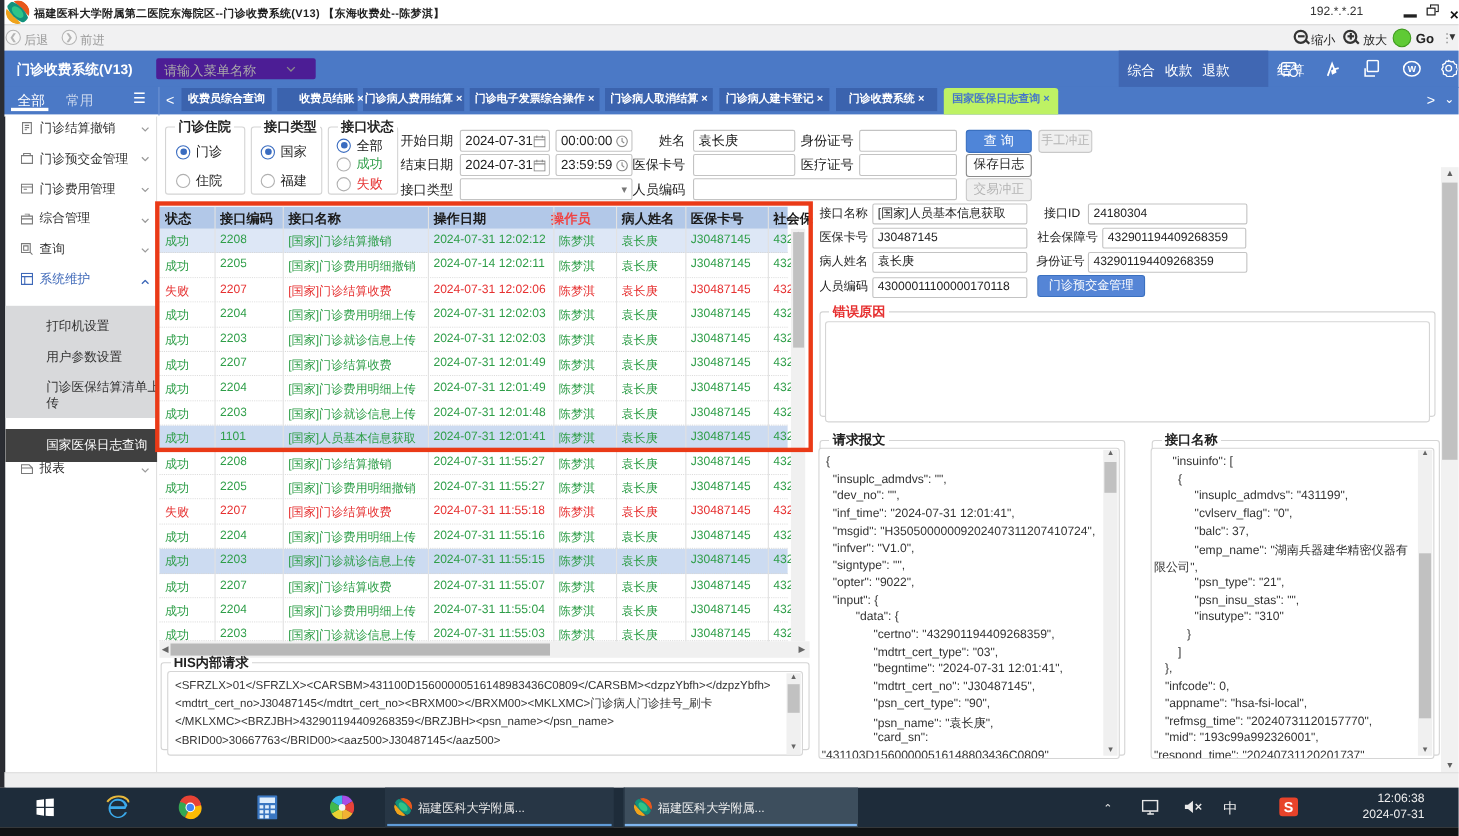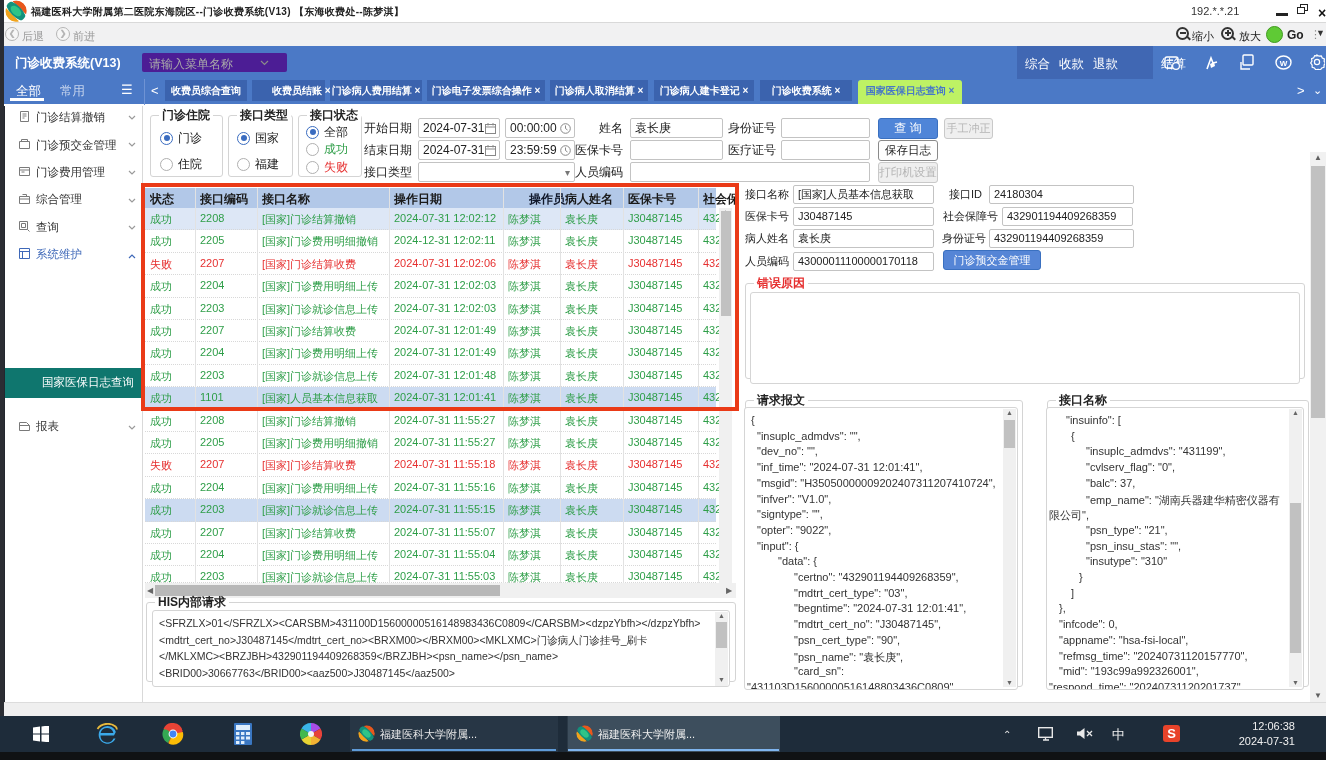--- a/index.html
+++ b/index.html
@@ -144,21 +144,26 @@
 <svg class="abs" style="left:123px;top:119px" width="8" height="5" viewBox="0 0 8 5">
       <path d="M1 1 L4 4 L7 1" fill="none" stroke="#9a9a9a" stroke-width="1.2"></path>
     </svg>
 <svg class="abs" style="left:14px;top:142px" width="11" height="11" viewBox="-0.5 -0.5 11 11">
       <path d="M0 0h10v10H0zM0 3h10M3 3v7" fill="none" stroke="#3e68b8" stroke-width="1"></path>
     </svg>
 <div class="abs" style="left:31px;top:139px;font-size:11.5px;color:#3e68b8;line-height:18px;">系统维护</div>
 <svg class="abs" style="left:123px;top:148px" width="8" height="5" viewBox="0 0 8 5">
       <path d="M1 4 L4 1 L7 4" fill="none" stroke="#3e68b8" stroke-width="1.2"></path>
     </svg>
-<div class="abs" style="left:0px;top:262px;width:138px;height:30px;background:#0f766e;">
+<div class="abs" style="left:0px;top:172px;width:138px;height:102px;background:#d8d9db;">
+<div class="abs" style="left:37px;top:11px;font-size:11.5px;color:#333;">打印机设置</div>
+<div class="abs" style="left:37px;top:39px;font-size:11.5px;color:#333;">用户参数设置</div>
+<div class="abs" style="left:37px;top:67px;font-size:11.5px;color:#333;line-height:15px;width:109px;">门诊医保结算清单上传</div>
+</div>
+<div class="abs" style="left:0px;top:284px;width:138px;height:30px;background:#404040;">
       <div class="abs" style="left:37px;top:7px;font-size:11.5px;color:#fff;">国家医保日志查询</div>
     </div>
 <svg class="abs" style="left:14px;top:314px" width="11" height="11" viewBox="-0.5 -0.5 11 11">
       <path d="M0 2h7l3 3v5H0zM0 5h10" fill="none" stroke="#7a7a7a" stroke-width="1"></path>
     </svg>
 <div class="abs" style="left:31px;top:311px;font-size:11.5px;color:#333;line-height:18px;">报表</div>
 <svg class="abs" style="left:123px;top:319px" width="8" height="5" viewBox="0 0 8 5">
       <path d="M1 1 L4 4 L7 1" fill="none" stroke="#9a9a9a" stroke-width="1.2"></path>
     </svg>
 </div>
@@ -220,44 +225,44 @@
 <div class="inp" style="left:487px;top:34px;width:93px;height:20px;"></div>
 <div class="lbl" style="left:390px;top:57px;width:90px;">人员编码</div>
 <div class="inp" style="left:487px;top:56px;width:240px;height:20px;"></div>
 <div class="lbl" style="left:543px;top:13px;width:90px;">身份证号</div>
 <div class="inp" style="left:638px;top:12px;width:89px;height:20px;"></div>
 <div class="lbl" style="left:543px;top:35px;width:90px;">医疗证号</div>
 <div class="inp" style="left:638px;top:34px;width:89px;height:20px;"></div>
 <div class="abs" style="left:735px;top:12px;width:60px;height:21px;background:#4f85d8;border:1px solid #3a70c0;border-radius:3px;color:#fff;font-size:12px;text-align:center;line-height:19px;">查 询</div>
 <div class="abs" style="left:801px;top:12px;width:49px;height:21px;background:#efefef;border:1px solid #c9c9c9;border-radius:3px;color:#b4b4b4;font-size:11px;text-align:center;line-height:19px;white-space:nowrap;">手工冲正</div>
 <div class="abs" style="left:735px;top:34px;width:60px;height:21px;background:#fefefe;border:1px solid #8a8a8a;border-radius:3px;color:#222;font-size:11.5px;text-align:center;line-height:19px;white-space:nowrap;">保存日志</div>
-<div class="abs" style="left:735px;top:56px;width:60px;height:21px;background:#efefef;border:1px solid #c9c9c9;border-radius:3px;color:#b4b4b4;font-size:11.5px;text-align:center;line-height:19px;white-space:nowrap;">打印机设置</div>
+<div class="abs" style="left:735px;top:56px;width:60px;height:21px;background:#efefef;border:1px solid #c9c9c9;border-radius:3px;color:#b4b4b4;font-size:11.5px;text-align:center;line-height:19px;white-space:nowrap;">交易冲正</div>
 <div class="abs" style="left:2px;top:81.5px;width:571px;height:20.5px;background:#b2c8e8;"></div>
 <div class="cell" style="left:7px;top:85.0px;font-weight:bold;color:#1a1a1a;font-size:12px;">状态</div>
 <div class="cell" style="left:57px;top:85.0px;font-weight:bold;color:#1a1a1a;font-size:12px;">接口编码</div>
 <div class="cell" style="left:119px;top:85.0px;font-weight:bold;color:#1a1a1a;font-size:12px;">接口名称</div>
 <div class="cell" style="left:251px;top:85.0px;font-weight:bold;color:#1a1a1a;font-size:12px;">操作日期</div>
-<div class="cell" style="left:386px;top:85.0px;font-weight:bold;color:#0f172a;font-size:12px;">操作员</div>
+<div class="cell" style="left:358px;top:85.0px;font-weight:bold;color:#ef4444;font-size:12px;">操作员</div>
 <div class="cell" style="left:422px;top:85.0px;font-weight:bold;color:#1a1a1a;font-size:12px;">病人姓名</div>
 <div class="cell" style="left:485px;top:85.0px;font-weight:bold;color:#1a1a1a;font-size:12px;">医保卡号</div>
 <div class="cell" style="left:560px;top:85.0px;font-weight:bold;color:#1a1a1a;font-size:12px;">社会保</div>
 <div class="abs" style="left:2px;top:102.0px;width:571px;height:22.4px;background:#dde7f6;border-bottom:1px dotted #d8d8d8;"></div>
 <div class="cell g" style="left:7px;top:106.0px;">成功</div>
 <div class="cell g" style="left:57px;top:106.0px;">2208</div>
 <div class="cell g" style="left:119px;top:106.0px;">[国家]门诊结算撤销</div>
 <div class="cell g" style="left:251px;top:106.0px;">2024-07-31 12:02:12</div>
 <div class="cell g" style="left:365px;top:106.0px;">陈梦淇</div>
 <div class="cell g" style="left:422px;top:106.0px;">袁长庚</div>
 <div class="cell g" style="left:485px;top:106.0px;">J30487145</div>
 <div class="cell g" style="left:560px;top:106.0px;">432</div>
 <div class="abs" style="left:2px;top:124.4px;width:571px;height:22.4px;background:#fff;border-bottom:1px dotted #d8d8d8;"></div>
 <div class="cell g" style="left:7px;top:128.4px;">成功</div>
 <div class="cell g" style="left:57px;top:128.4px;">2205</div>
 <div class="cell g" style="left:119px;top:128.4px;">[国家]门诊费用明细撤销</div>
-<div class="cell g" style="left:251px;top:128.4px;">2024-12-31 12:02:11</div>
+<div class="cell g" style="left:251px;top:128.4px;">2024-07-14 12:02:11</div>
 <div class="cell g" style="left:365px;top:128.4px;">陈梦淇</div>
 <div class="cell g" style="left:422px;top:128.4px;">袁长庚</div>
 <div class="cell g" style="left:485px;top:128.4px;">J30487145</div>
 <div class="cell g" style="left:560px;top:128.4px;">432</div>
 <div class="abs" style="left:2px;top:146.8px;width:571px;height:22.4px;background:#fff;border-bottom:1px dotted #d8d8d8;"></div>
 <div class="cell r" style="left:7px;top:150.8px;">失败</div>
 <div class="cell r" style="left:57px;top:150.8px;">2207</div>
 <div class="cell r" style="left:119px;top:150.8px;">[国家]门诊结算收费</div>
 <div class="cell r" style="left:251px;top:150.8px;">2024-07-31 12:02:06</div>
 <div class="cell r" style="left:365px;top:150.8px;">陈梦淇</div>

